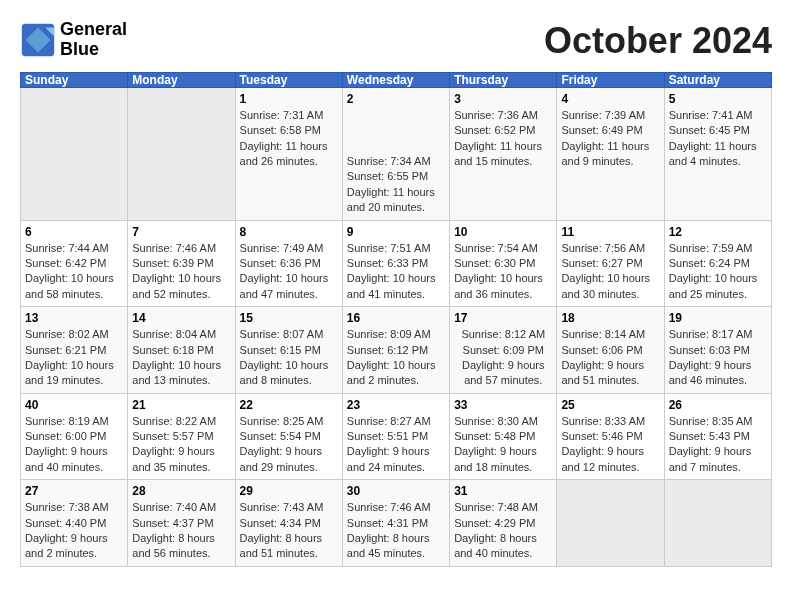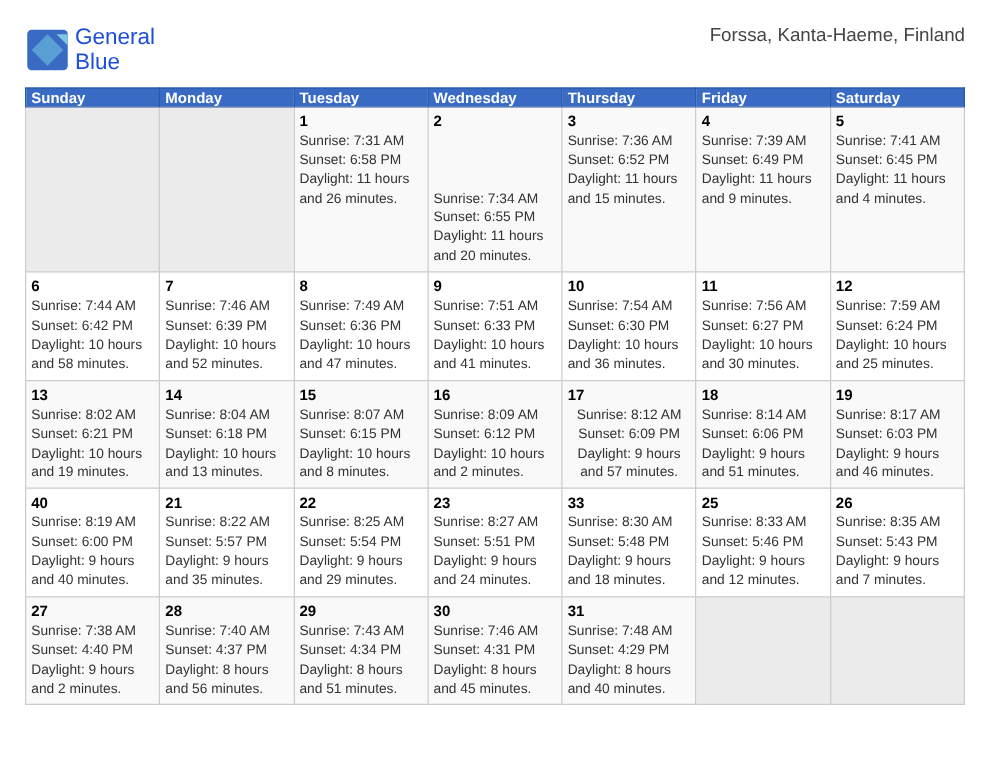--- a/index.html
+++ b/index.html
@@ -16,22 +16,22 @@
       align-items: flex-start;
       margin-bottom: 10px;
     }
     .logo {
       display: flex;
       align-items: center;
       gap: 4px;
     }
     .logo-text {
       font-size: 18px;
-      font-weight: normal;
-      color: #1d4ed8;
+      font-weight: bold;
+      color: #000000;
       line-height: 1.1;
     }
     .logo-icon {
       width: 36px;
       height: 36px;
     }
     .title-block {
       text-align: right;
     }
     .main-title {
@@ -94,21 +94,21 @@
       <rect x="2" y="2" width="36" height="36" rx="4" fill="#3a6bc4"></rect>
       <polygon points="20,6 34,20 20,34 6,20" fill="#5a9fd4"></polygon>
       <polygon points="28,6 38,16 38,6" fill="#7ec8e3"></polygon>
     </svg>
     <div class="logo-text">
       <div>General</div>
       <div>Blue</div>
     </div>
   </div>
   <div class="title-block">
-    <div class="subtitle">Forssa, Kanta-Haeme, Finland</div>
+    <div class="main-title">October 2024</div>
   </div>
 </div>
 
 <table>
   <thead>
     <tr>
     <th>Sunday</th>
         <th>Monday</th>
         <th>Tuesday</th>
         <th>Wednesday</th>

